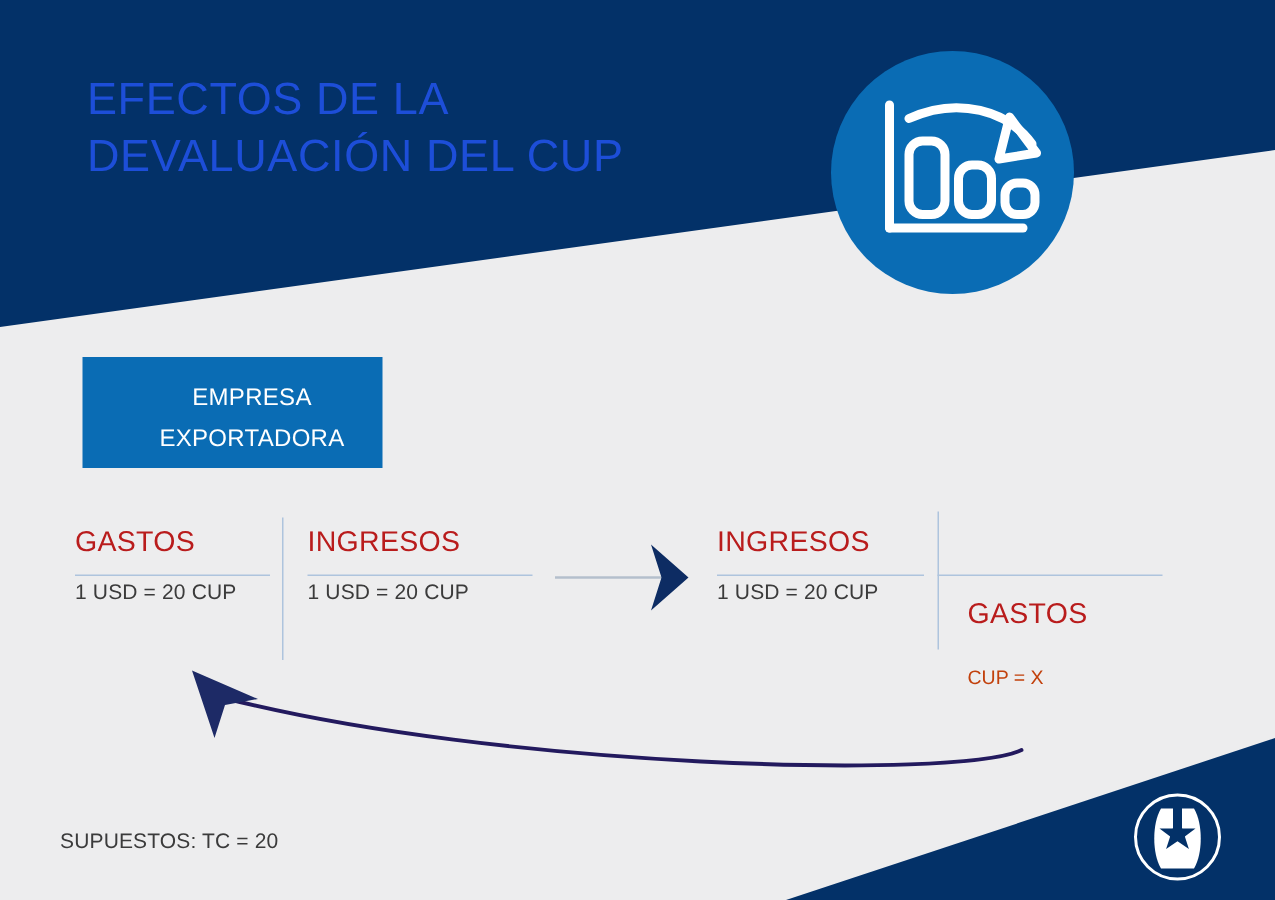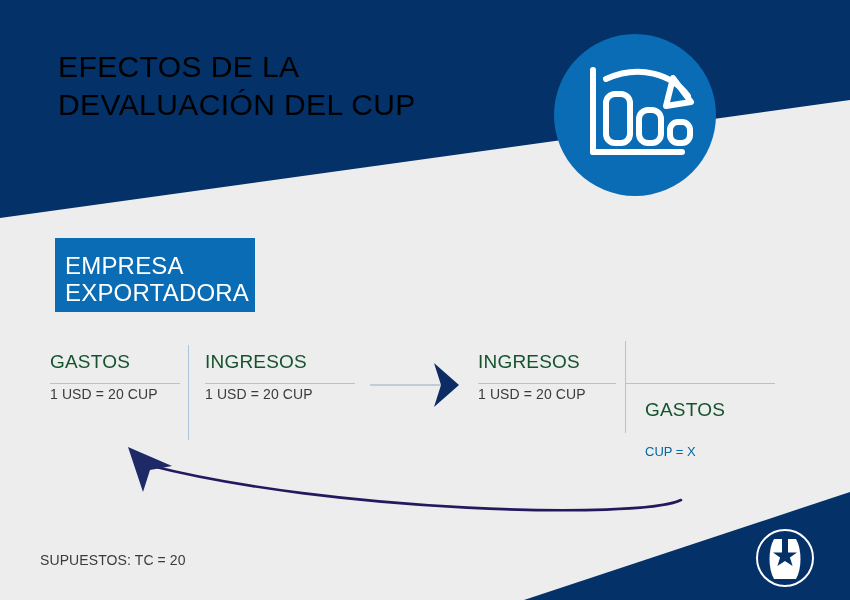--- a/index.html
+++ b/index.html
@@ -25,21 +25,21 @@
     width: 850px; height: 600px;
     display: block;
   }
 
   
   .title {
     position: absolute;
     left: 58px;
     top: 48px;
     width: 470px;
-    color: #000000;
+    color: #1d4ed8;
     font-size: 30px;
     line-height: 38px;
     letter-spacing: 0.4px;
     font-weight: 400;
     white-space: pre-line;
   }
 
   .header-icon-circle {
     position: absolute;
     left: 554px;
@@ -53,25 +53,26 @@
     position: absolute;
     left: 0; top: 0;
   }
 
   
   .entity-box {
     position: absolute;
     background: #0a6cb4;
     color: #ffffff;
     box-sizing: border-box;
-    font-size: 24px;
+    font-size: 16px;
     line-height: 27px;
     letter-spacing: 0.2px;
     white-space: pre-line;
-    padding: 14px 0 0 10px;
+    padding: 14px 0 0 26px;
+    text-align: center;
   }
   .entity-box.left {
     left: 55px;
     top: 238px;
     width: 200px;
     height: 74px;
   }
   .entity-box.right {
     left: 450px;
     top: 230px;
@@ -79,40 +80,40 @@
     height: 80px;
     padding-left: 22px;
     padding-top: 15px;
   }
 
   
   .col {
     position: absolute;
   }
   .col-head {
-    color: #14532d;
+    color: #b91c1c;
     font-size: 19px;
     line-height: 24px;
     letter-spacing: 0.2px;
     white-space: nowrap;
   }
   .col-rule {
     height: 1px;
     background: #aec4dd;
     margin-top: 9px;
   }
   .col-val {
     color: #3b3b3b;
     font-size: 14px;
     line-height: 20px;
     letter-spacing: 0.1px;
     white-space: nowrap;
   }
   .col-sub {
-    color: #0369a1;
+    color: #c2410c;
     font-size: 13px;
     line-height: 18px;
     margin-top: 21px;
     white-space: nowrap;
   }
 
   
   #col-gastos-left  { left: 50px;  top: 350px; width: 130px; }
   #col-ingresos-left{ left: 205px; top: 350px; width: 150px; }
 

